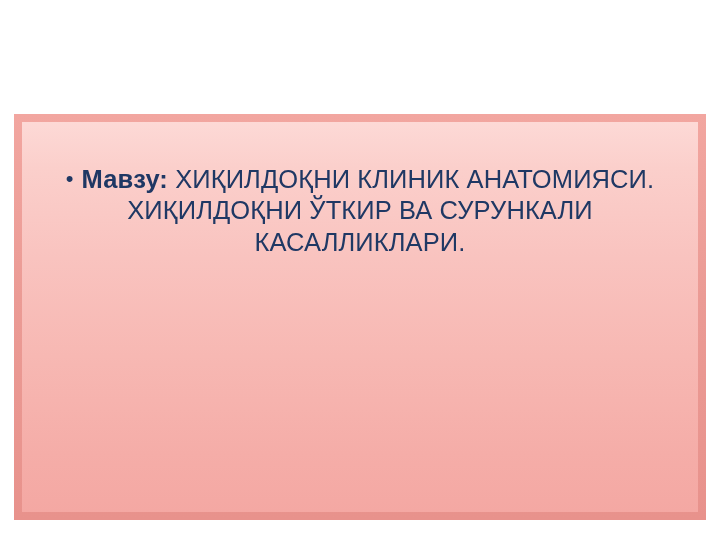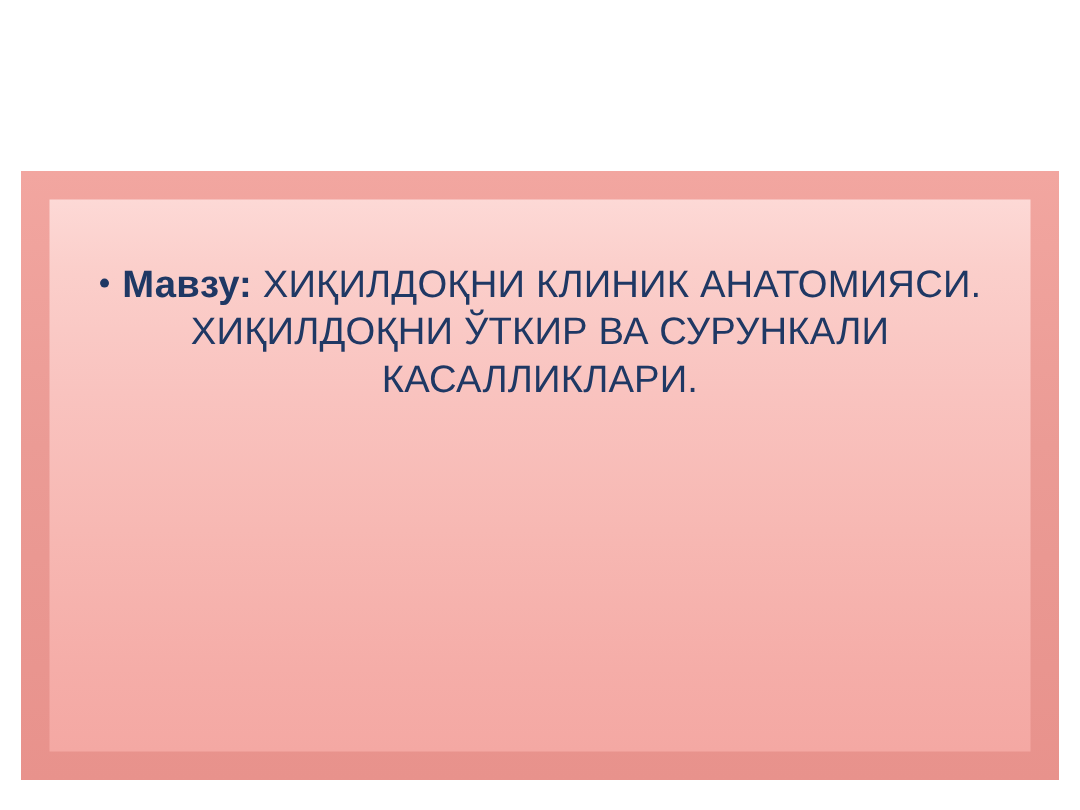--- a/index.html
+++ b/index.html
@@ -21,21 +21,21 @@
   }
   
   .content-frame {
     position: absolute;
     left: 14px;
     top: 114px;
     width: 692px;
     height: 406px;
     background: linear-gradient(to bottom, #f2a6a0 0%, #eb9b95 45%, #e8928c 100%);
     box-sizing: border-box;
-    padding: 19px;
+    padding: 8px;
   }
   
   .content-panel {
     position: relative;
     width: 100%;
     height: 100%;
     background: linear-gradient(to bottom,
         #fdd9d6 0%,
         #fbcfcb 12%,
         #f9c3bf 35%,

